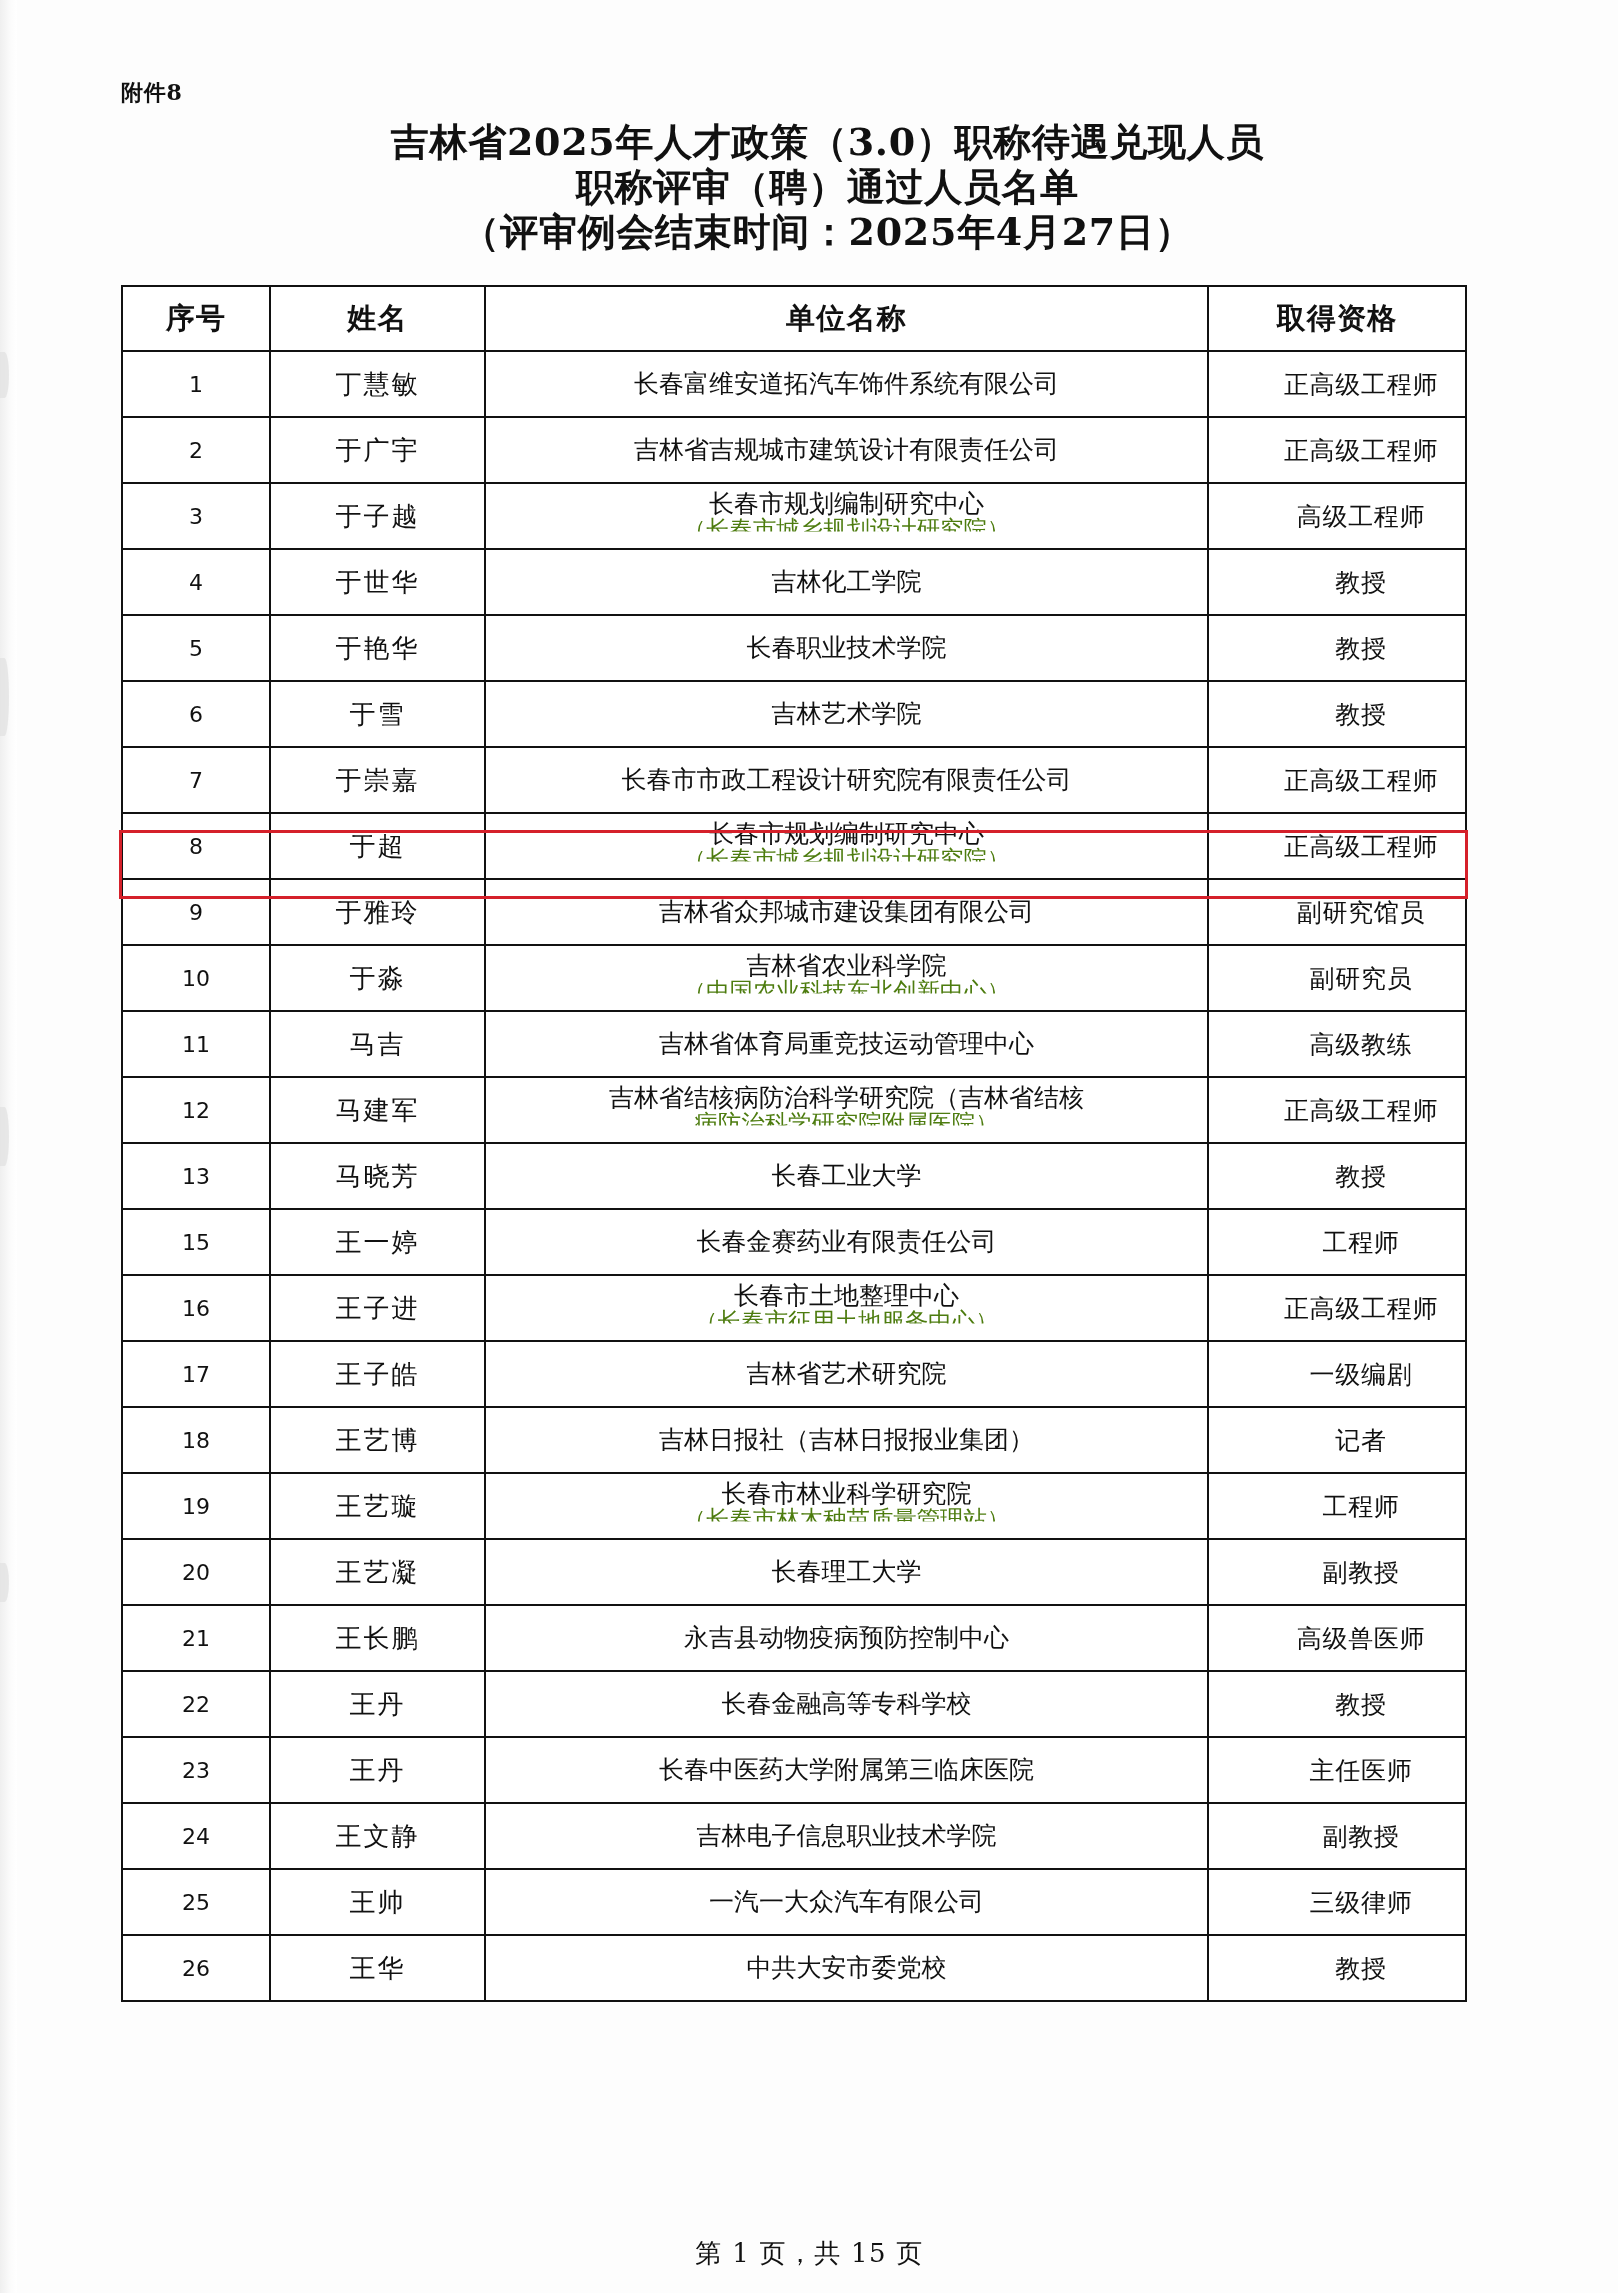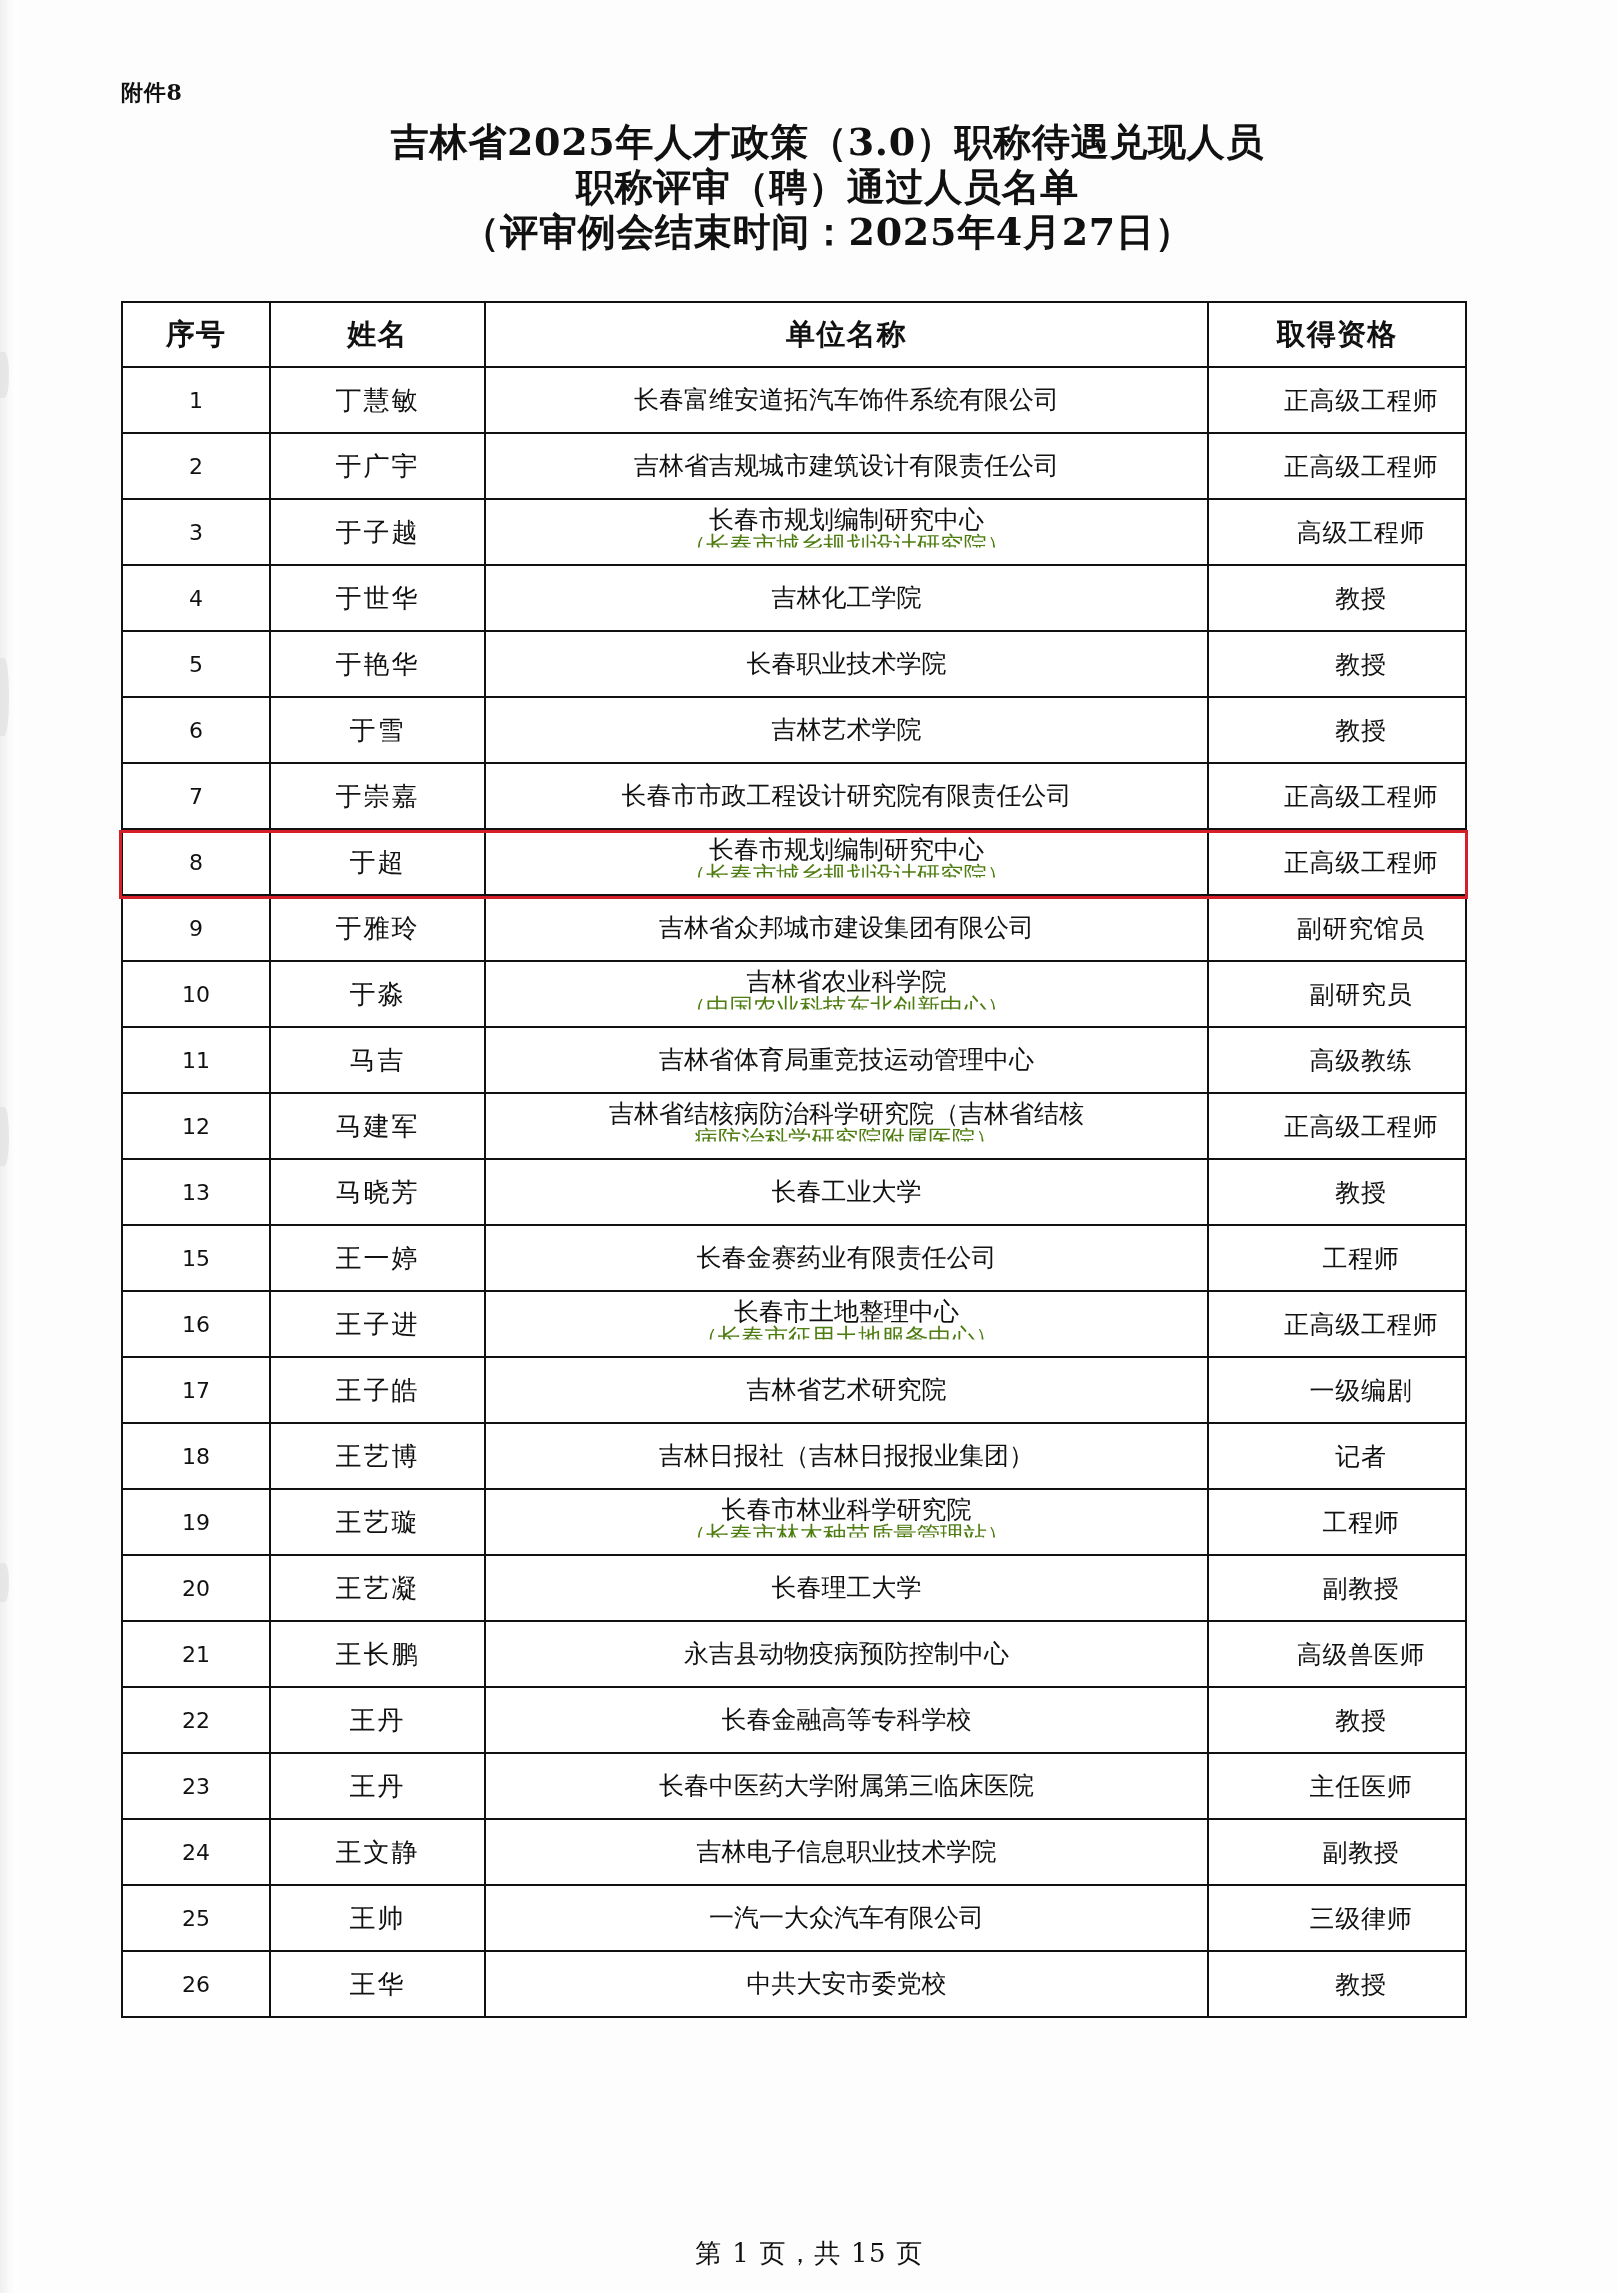--- a/index.html
+++ b/index.html
@@ -62,21 +62,21 @@
     font-weight: 700;
     font-size: 38px;
     line-height: 1.18;
     letter-spacing: 0.7px;
     white-space: nowrap;
   }
 
   table.list {
     position: absolute;
     left: 121px;
-    top: 301px;
+    top: 285px;
     width: 1344px;
     border-collapse: collapse;
     table-layout: fixed;
     background: #fff;
   }
   table.list col.c0 { width: 148px; }
   table.list col.c1 { width: 215px; }
   table.list col.c2 { width: 723px; }
   table.list col.c3 { width: 258px; }
 

